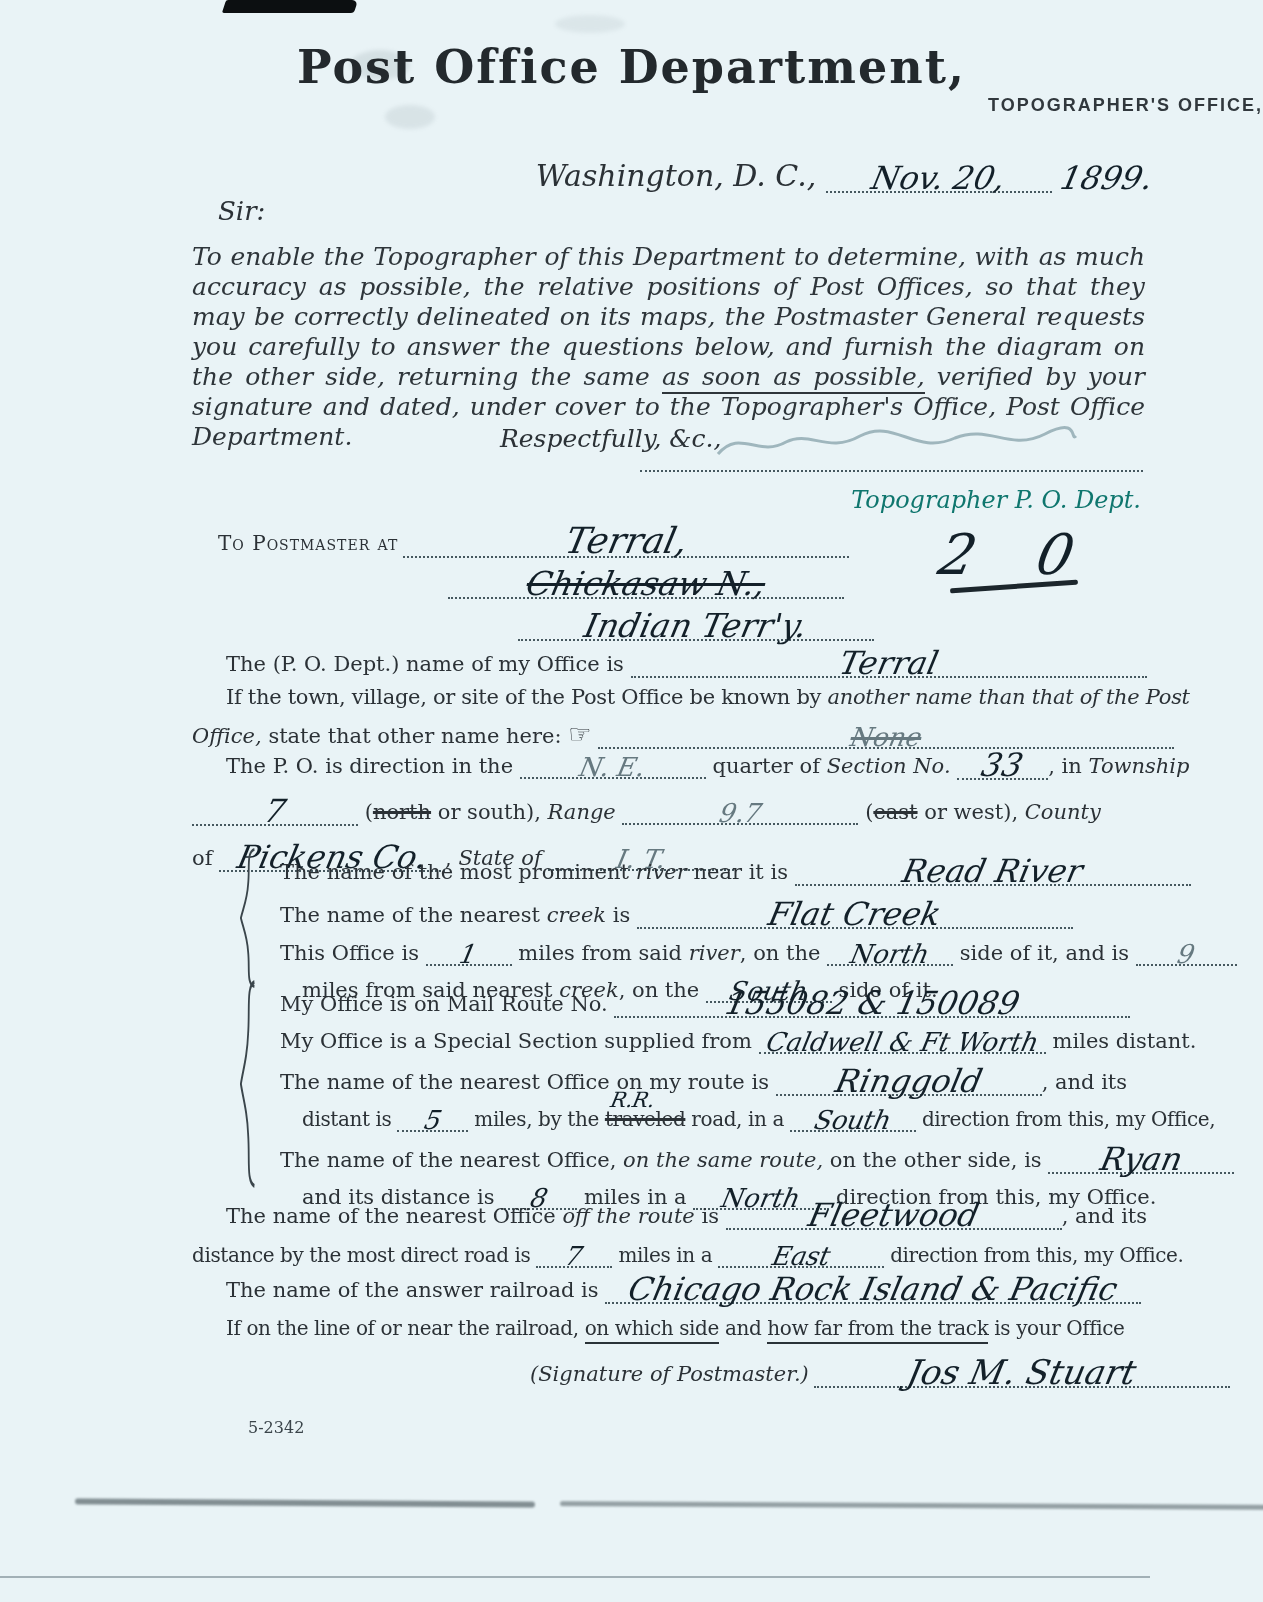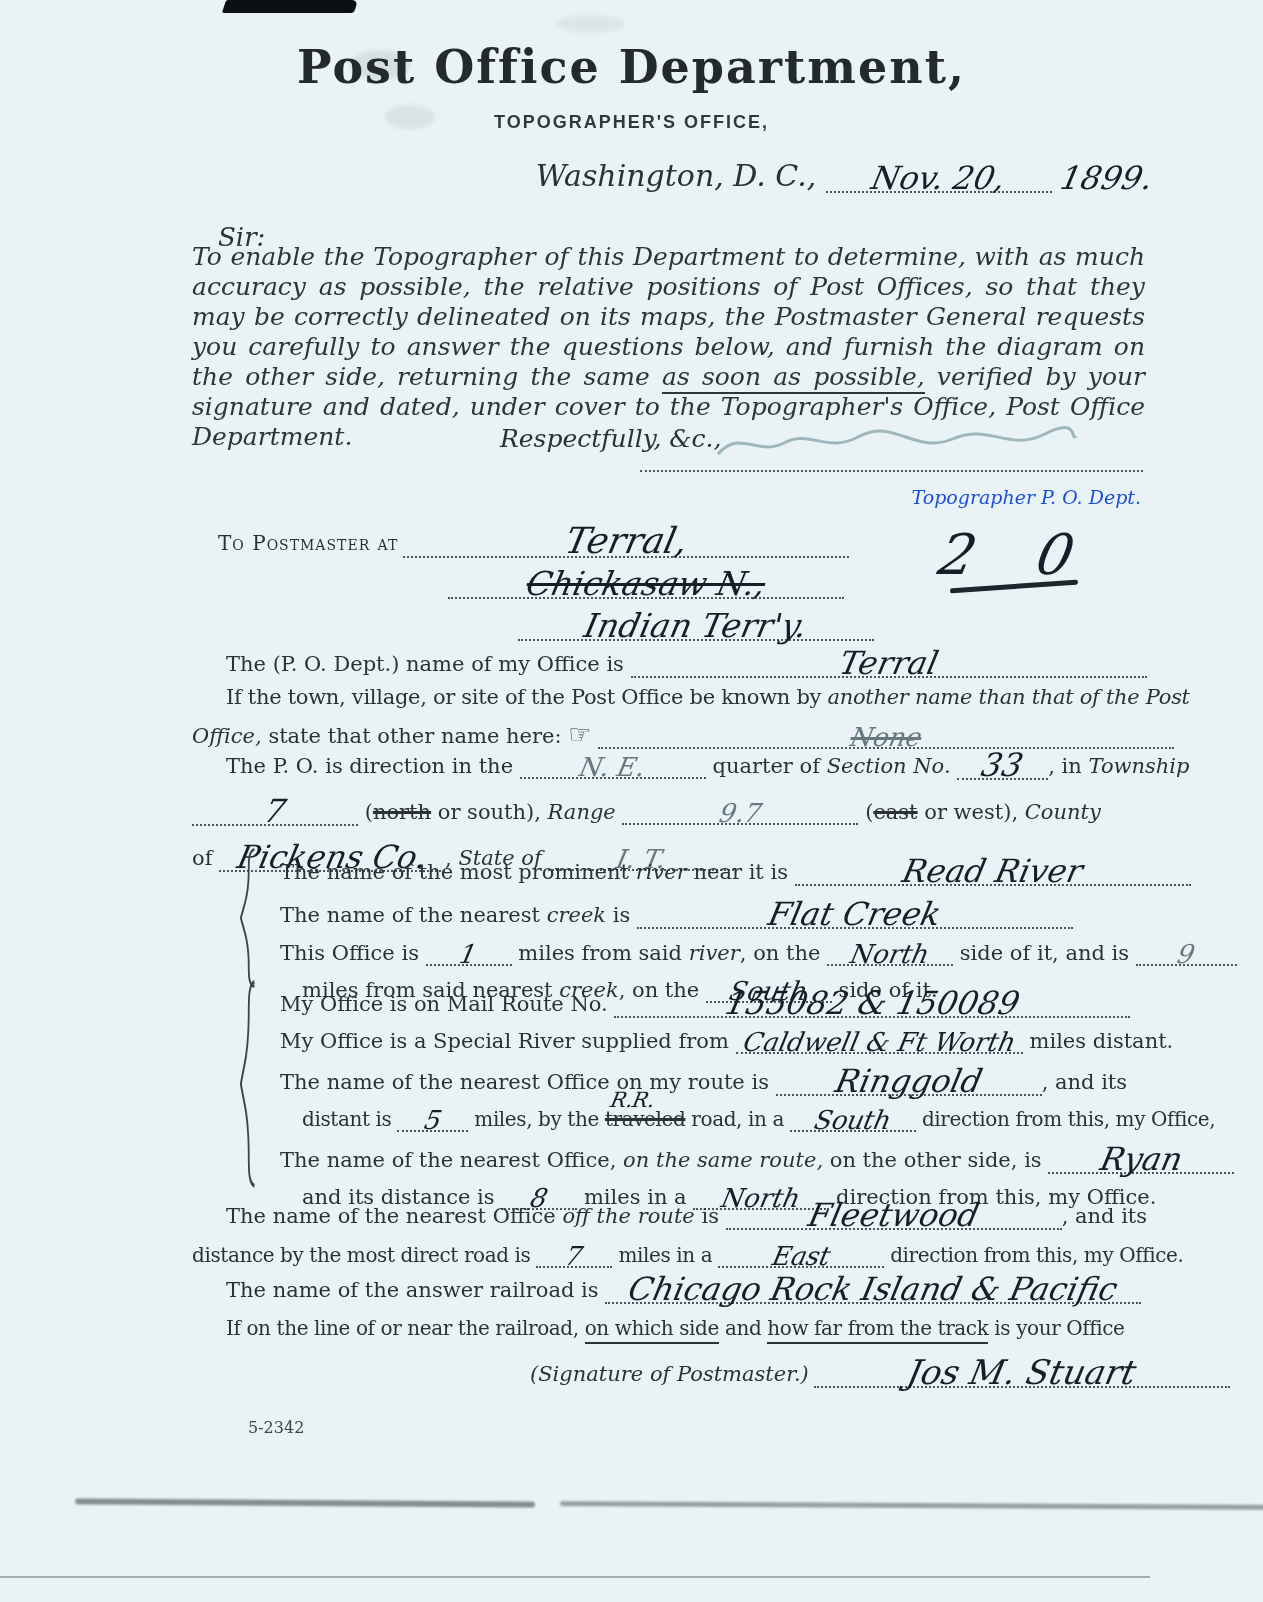--- a/index.html
+++ b/index.html
@@ -18,48 +18,48 @@
     position:absolute;top:0;left:224px;width:132px;height:13px;
     background:#0c0f11;border-radius:2px 6px 3px 2px;
     transform:skewX(-18deg);
   }
   .smudge{position:absolute;background:#7b8c92;filter:blur(2px);border-radius:50%;}
   .title{
     left:0;right:0;top:40px;text-align:center;
     font-size:46px;font-weight:bold;letter-spacing:2px;color:#23292d;
   }
   .office-line{
-    left:0;right:0;top:112px;text-align:center;
+    left:0;right:0;top:95px;text-align:right;
     font-family:"Liberation Sans",sans-serif;font-weight:bold;
     font-size:18px;letter-spacing:2px;color:#31383d;
   }
   .wash-line{
     top:158px;right:110px;left:500px;text-align:right;
     font-style:italic;font-size:30px;white-space:nowrap;
   }
   
   .hw{
     font-family:"DejaVu Serif",serif;font-style:italic;color:#132029;
     display:inline-block;transform:skewX(-12deg);
     font-size:26px;line-height:1;position:relative;top:3px;
   }
   .hw-big{font-size:32px;}
   .faint{color:#50646c;opacity:.85;}
   .strike{text-decoration:line-through;text-decoration-thickness:2.5px;}
   
-  .sir{top:222px;left:218px;font-style:italic;font-size:26px;text-align:right;}
+  .sir{top:196px;left:218px;font-style:italic;font-size:26px;text-align:right;}
   .intro{
     top:242px;left:192px;right:118px;
     font-style:italic;font-size:25px;line-height:30px;text-align:justify;
     color:#2e353a;
   }
   .u{border-bottom:2px solid #2e353a;padding-bottom:1px;}
   .resp{top:424px;left:500px;font-style:italic;font-size:25px;}
   .dotline{top:470px;left:640px;right:120px;border-bottom:2px dotted #46585f;height:0;}
-  .topo-label{top:486px;right:122px;font-style:italic;font-size:19px;color:#1d4ed8;}
+  .topo-label{top:486px;right:122px;font-style:italic;font-size:24px;color:#0f766e;}
   
   .addressee{top:520px;left:218px;right:80px;}
   .pm-label{font-variant-caps:small-caps;font-size:20px;letter-spacing:1px;}
   .blank{
     display:inline-block;border-bottom:2px dotted #46585f;
     text-align:center;padding:0 8px;vertical-align:baseline;line-height:1;
   }
   .addr-row{white-space:nowrap;line-height:38px;}
   .big-number{
     position:absolute;left:722px;top:4px;
@@ -220,21 +220,21 @@
     <span class="brace" style="height:208px;">
       <svg width="18" height="208" viewBox="0 0 20 100" preserveAspectRatio="none">
           <path d="M16,1 C7,3 11,14 9,26 C8,37 3,44 1,50 C3,56 8,63 9,74 C11,86 7,97 16,99" fill="none" stroke="#3a454b" stroke-width="2"></path>
         </svg>
     </span>
     <div class="line">
       <span>My Office is on Mail Route No.</span>
       <span class="blank" style="min-width:500px;"><span class="hw hw-big">155082 &amp; 150089</span></span>
     </div>
     <div class="line" style="margin-top:8px;">
-      <span>My Office is a Special River supplied from</span>
+      <span>My Office is a Special Section supplied from</span>
       <span class="blank" style="min-width:260px;"><span class="hw">Caldwell &amp; Ft Worth</span></span>
       <span>miles distant.</span>
     </div>
     <div class="line" style="margin-top:8px;">
       <span>The name of the nearest Office on my route is</span>
       <span class="blank" style="min-width:250px;"><span class="hw hw-big">Ringgold</span></span><span>, and its</span>
     </div>
     <div class="line cram" style="margin-top:8px;padding-left:22px;">
       <span>distant is</span>
       <span class="blank" style="min-width:55px;"><span class="hw">5</span></span>

